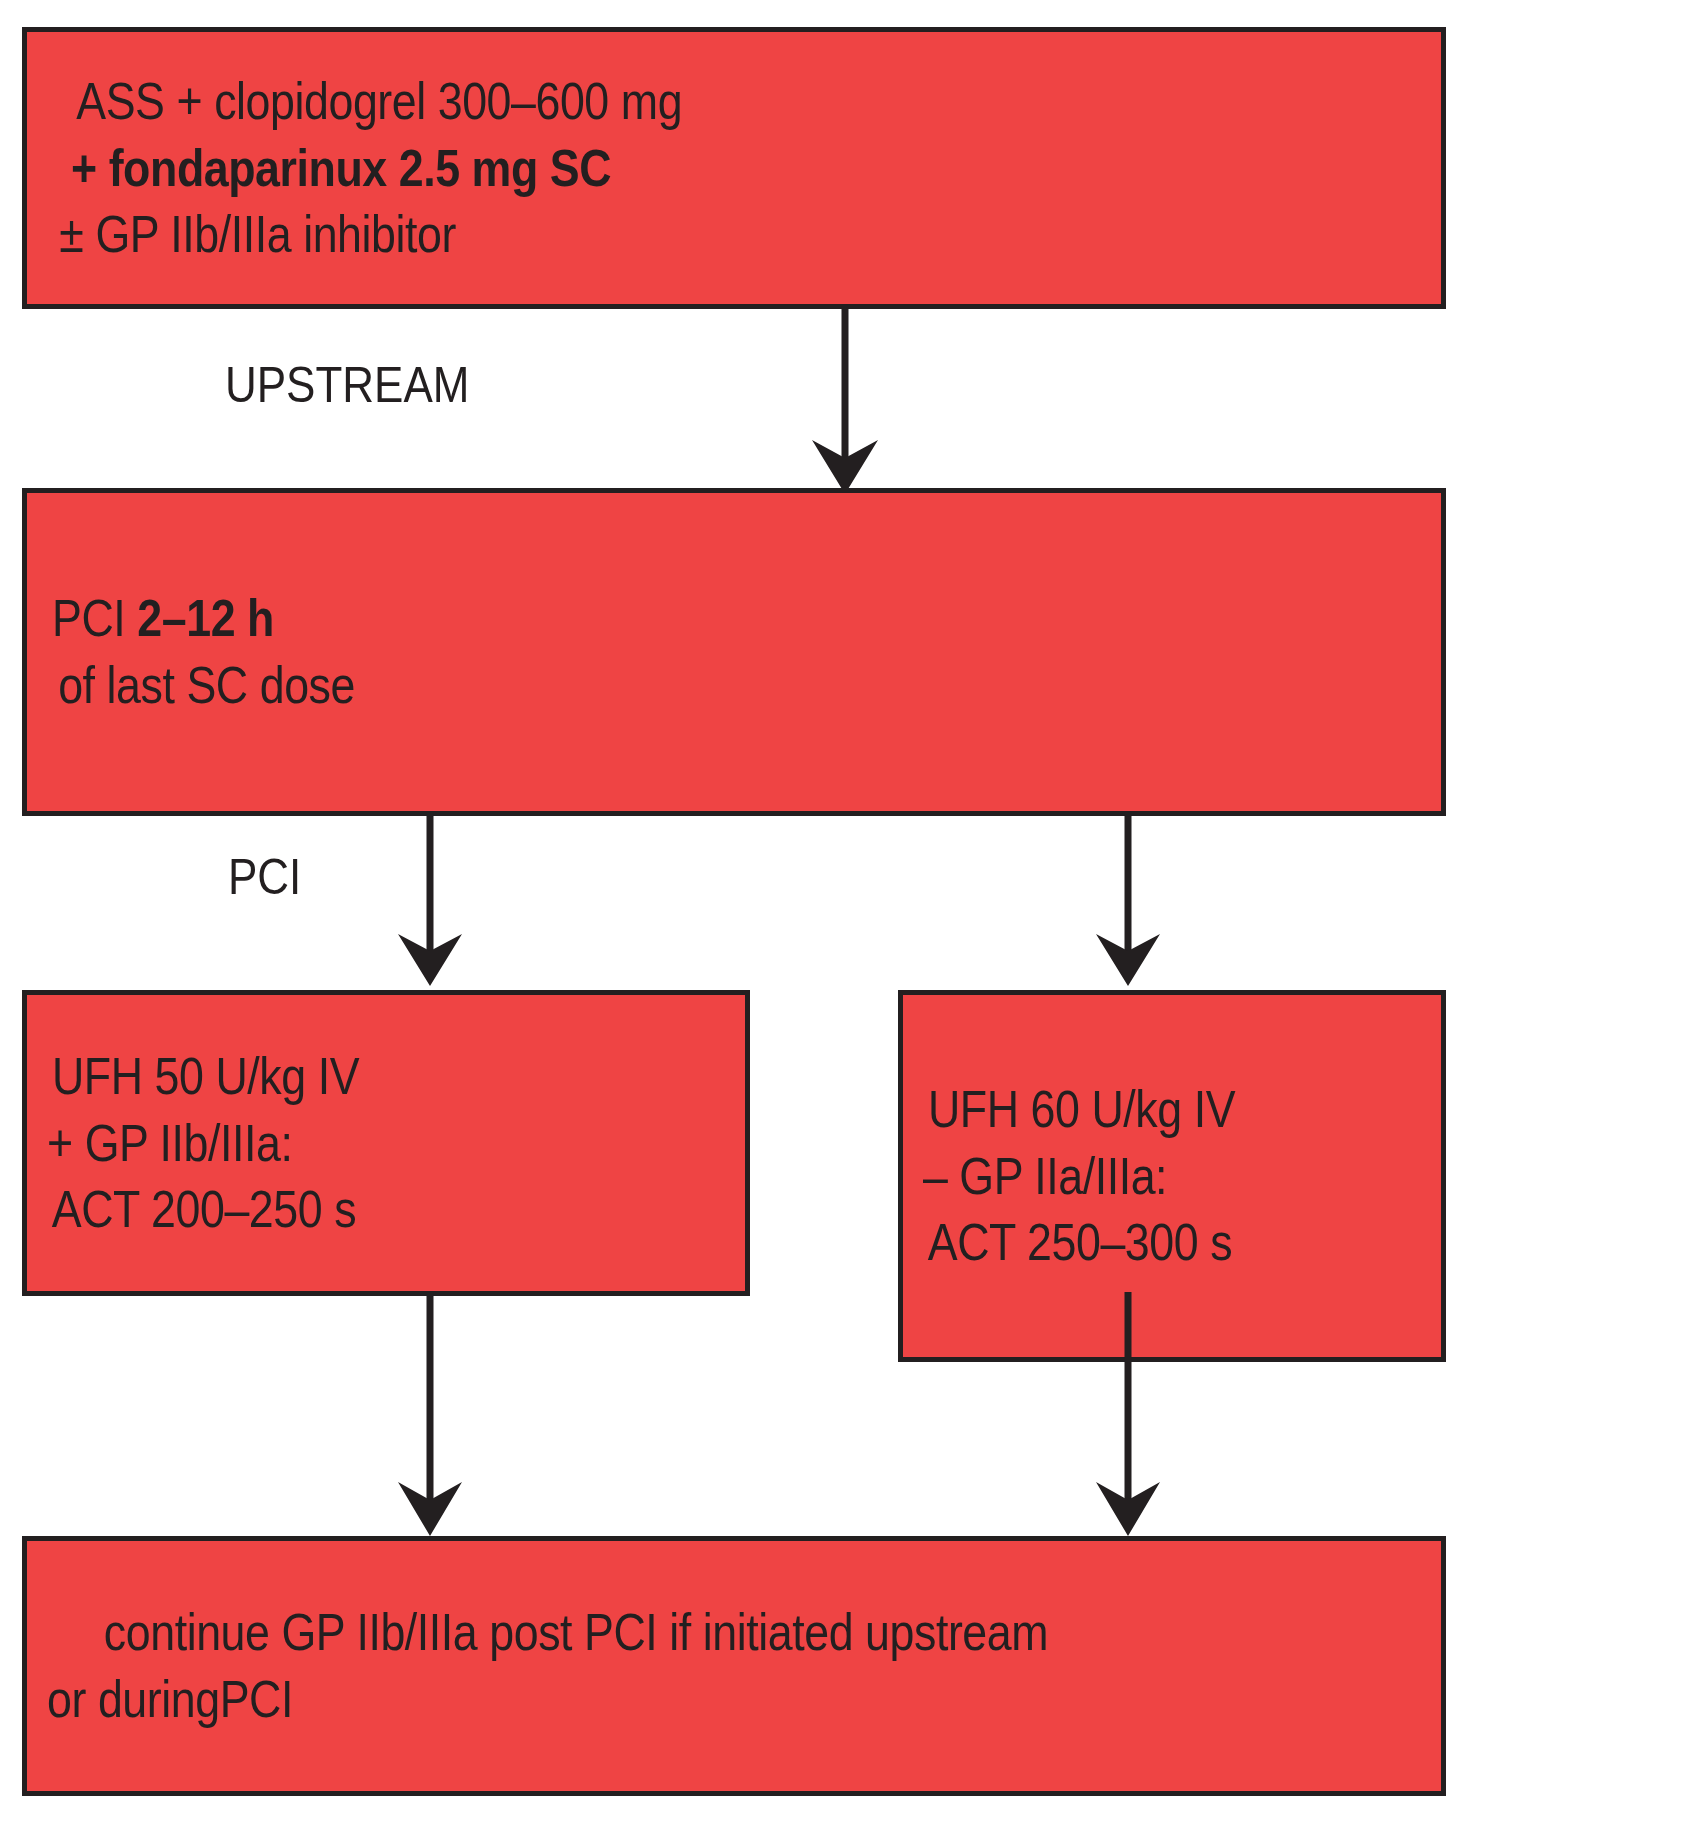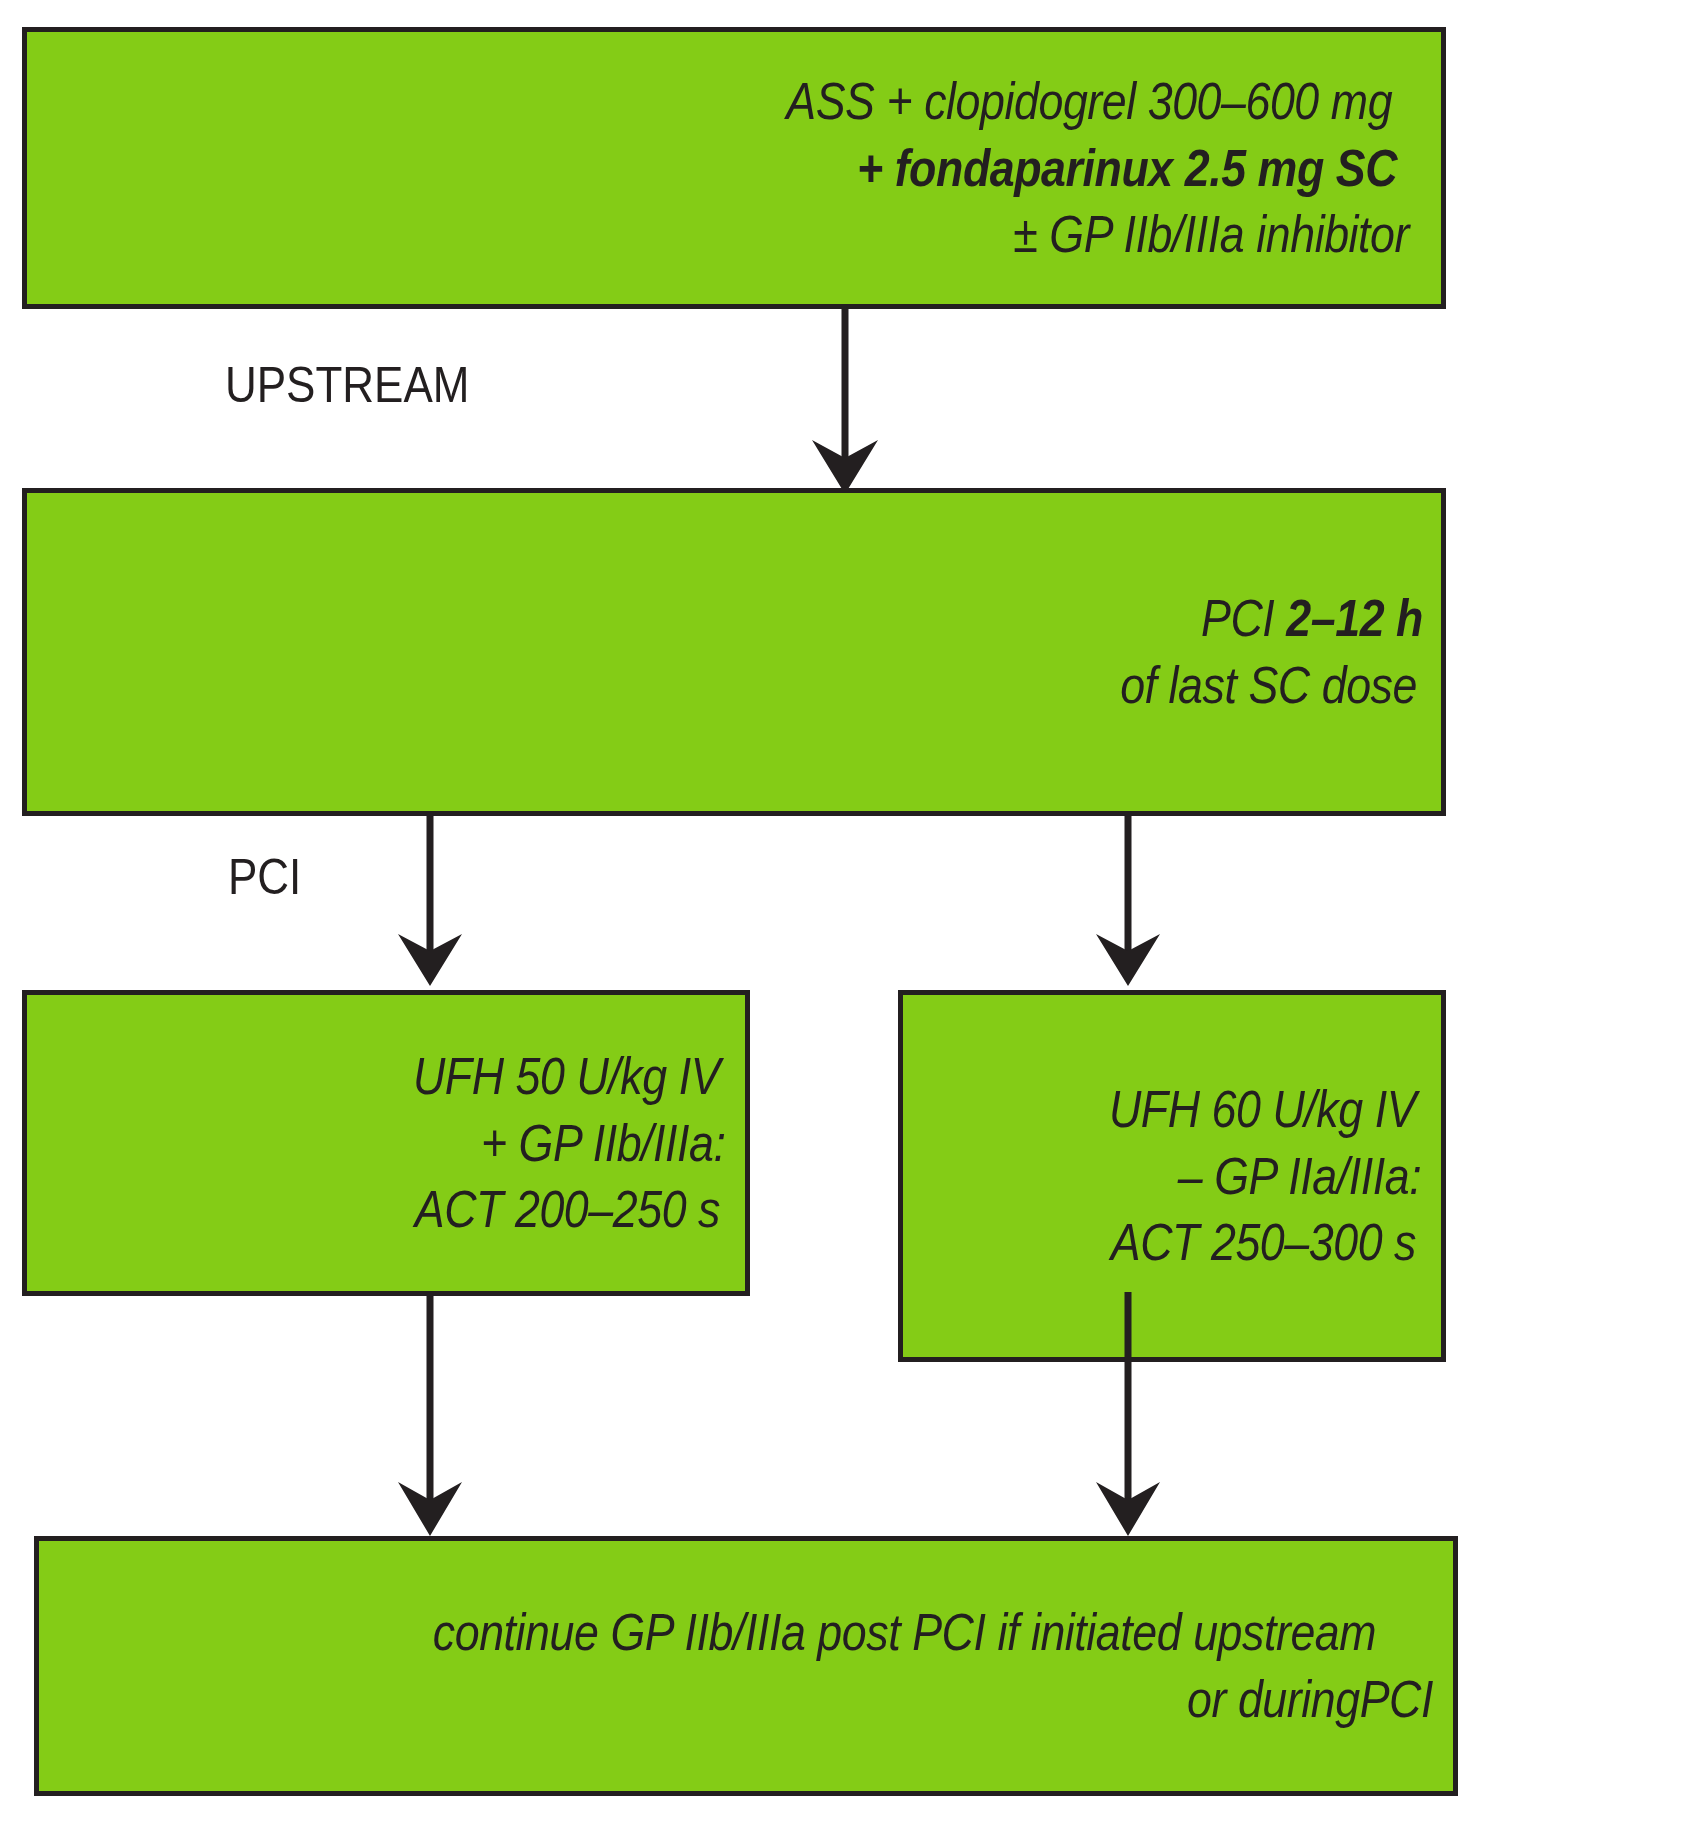--- a/index.html
+++ b/index.html
@@ -15,27 +15,26 @@
     position: relative;
     width: 1704px;
     height: 1821px;
     background: #ffffff;
     overflow: hidden;
   }
   .box {
     position: absolute;
     box-sizing: border-box;
     border: 5px solid #231f20;
-    background: #84cc16;
+    background: #ef4444;
     display: flex;
     flex-direction: column;
-    align-items: flex-end;
+    align-items: flex-start;
     justify-content: center;
     text-align: center;
-    font-style: italic;
   }
   .line {
     font-family: "Liberation Sans Narrow", "Liberation Sans", sans-serif;
     font-size: 52px;
     line-height: 1.28;
     letter-spacing: -0.5px;
     white-space: nowrap;
     transform: scaleX(0.86);
     transform-origin: center center;
   }
@@ -57,21 +56,21 @@
     overflow: visible;
   }
   .connector path, .connector line { stroke: #231f20; }
   .connector polygon { fill: #231f20; }
 
   
   #box-top      { left: 22px;  top: 27px;   width: 1424px; height: 282px; }
   #box-pci      { left: 22px;  top: 488px;  width: 1424px; height: 328px; padding-left: 7px; }
   #box-left     { left: 22px;  top: 990px;  width: 728px;  height: 306px; }
   #box-right    { left: 898px; top: 990px;  width: 548px;  height: 372px; }
-  #box-bottom   { left: 34px;  top: 1536px; width: 1424px; height: 260px; }
+  #box-bottom   { left: 22px;  top: 1536px; width: 1424px; height: 260px; }
 
   #label-upstream { left: 225px; top: 360px; }
   #label-pci      { left: 228px; top: 852px; }
 
   #conn-1 { left: 0px;   top: 300px;  width: 1704px; height: 200px; }
   #conn-2 { left: 0px;   top: 808px;  width: 1704px; height: 192px; }
   #conn-3 { left: 0px;   top: 1288px; width: 1704px; height: 256px; }
 </style>
 </head>
 <body>

